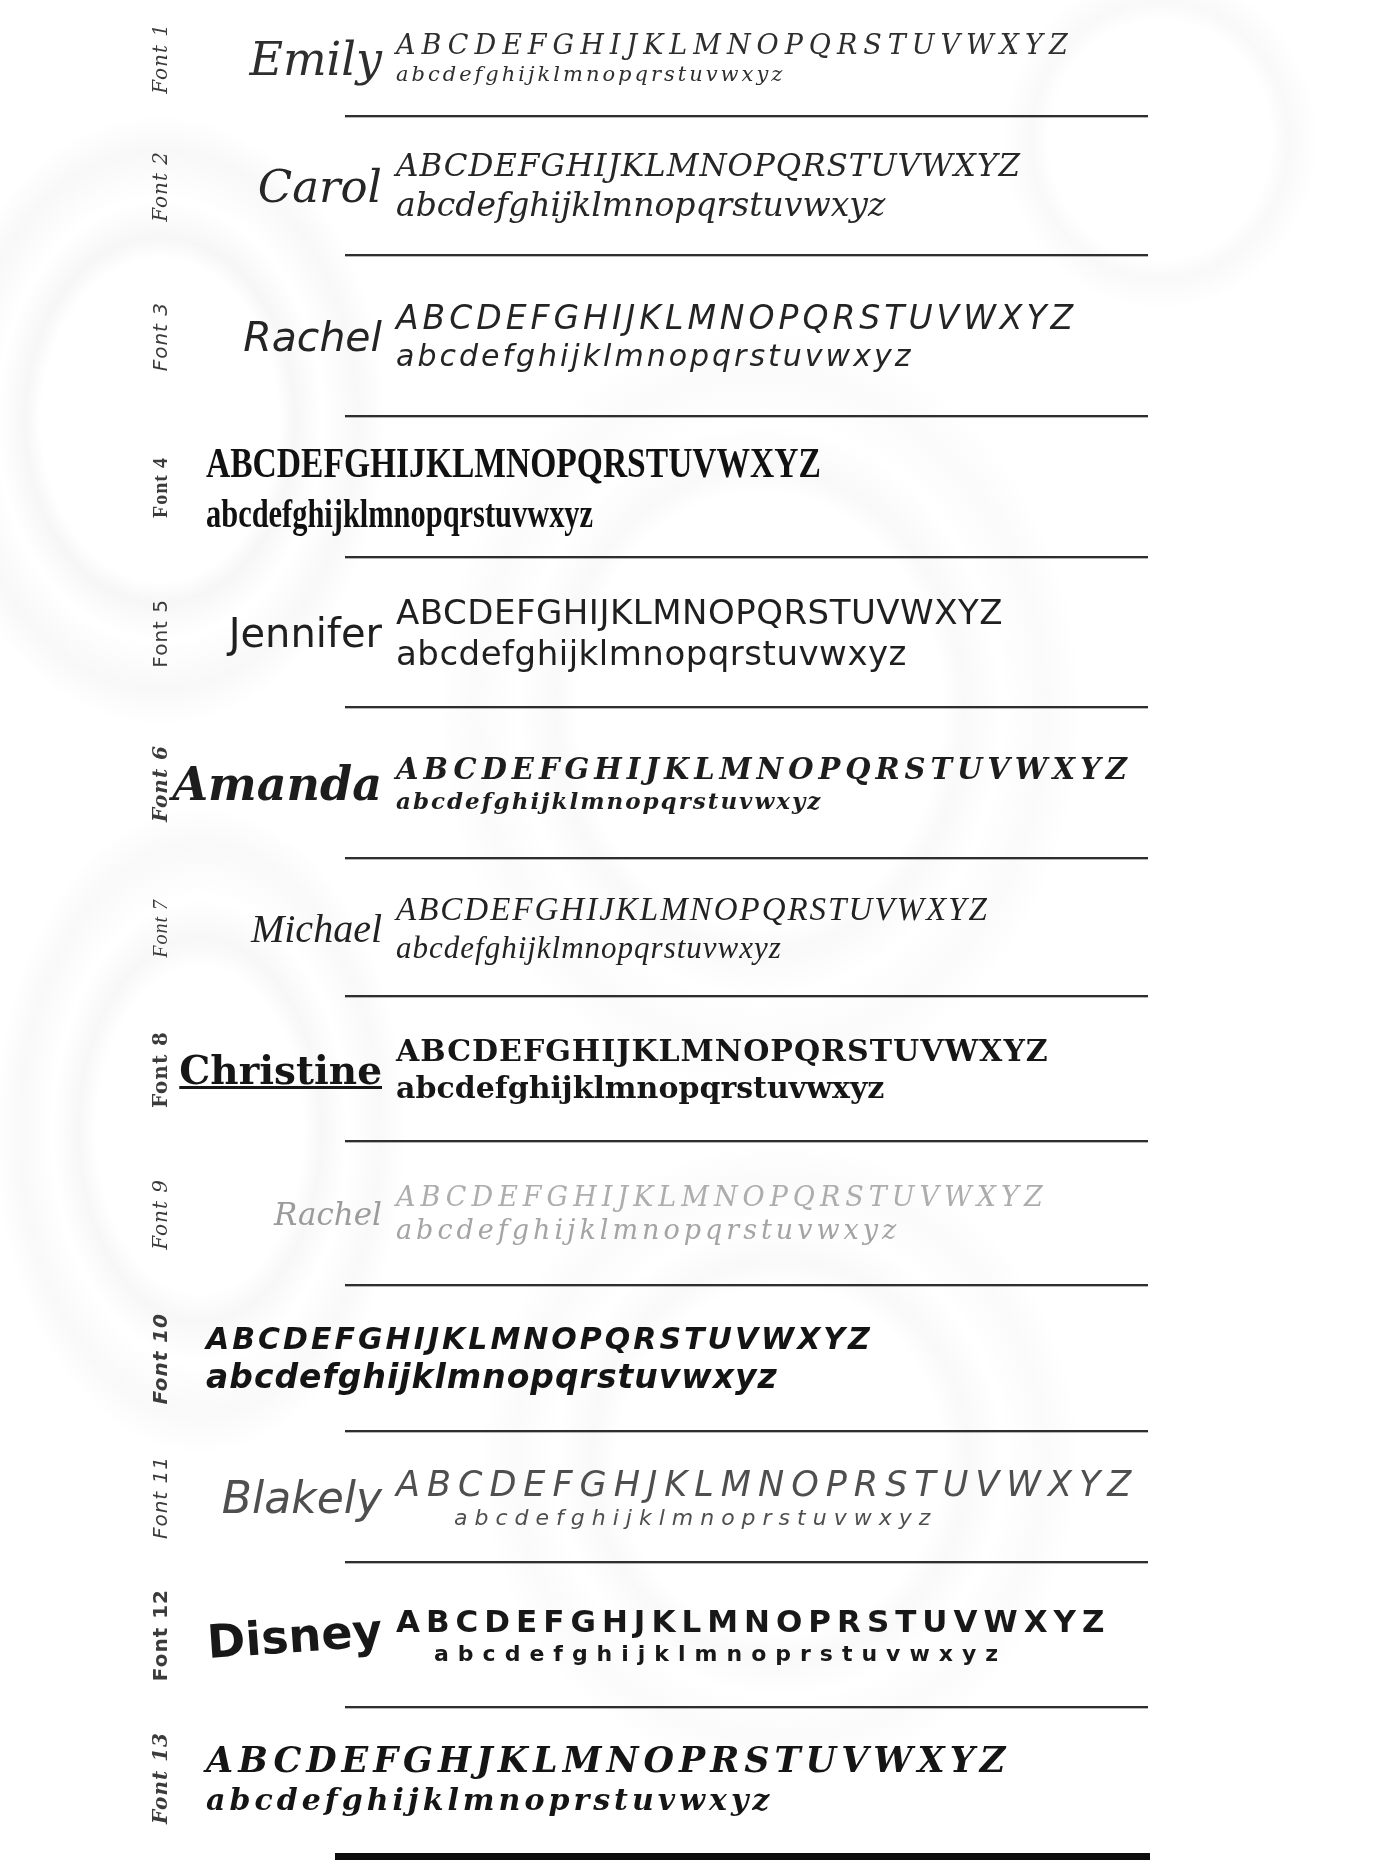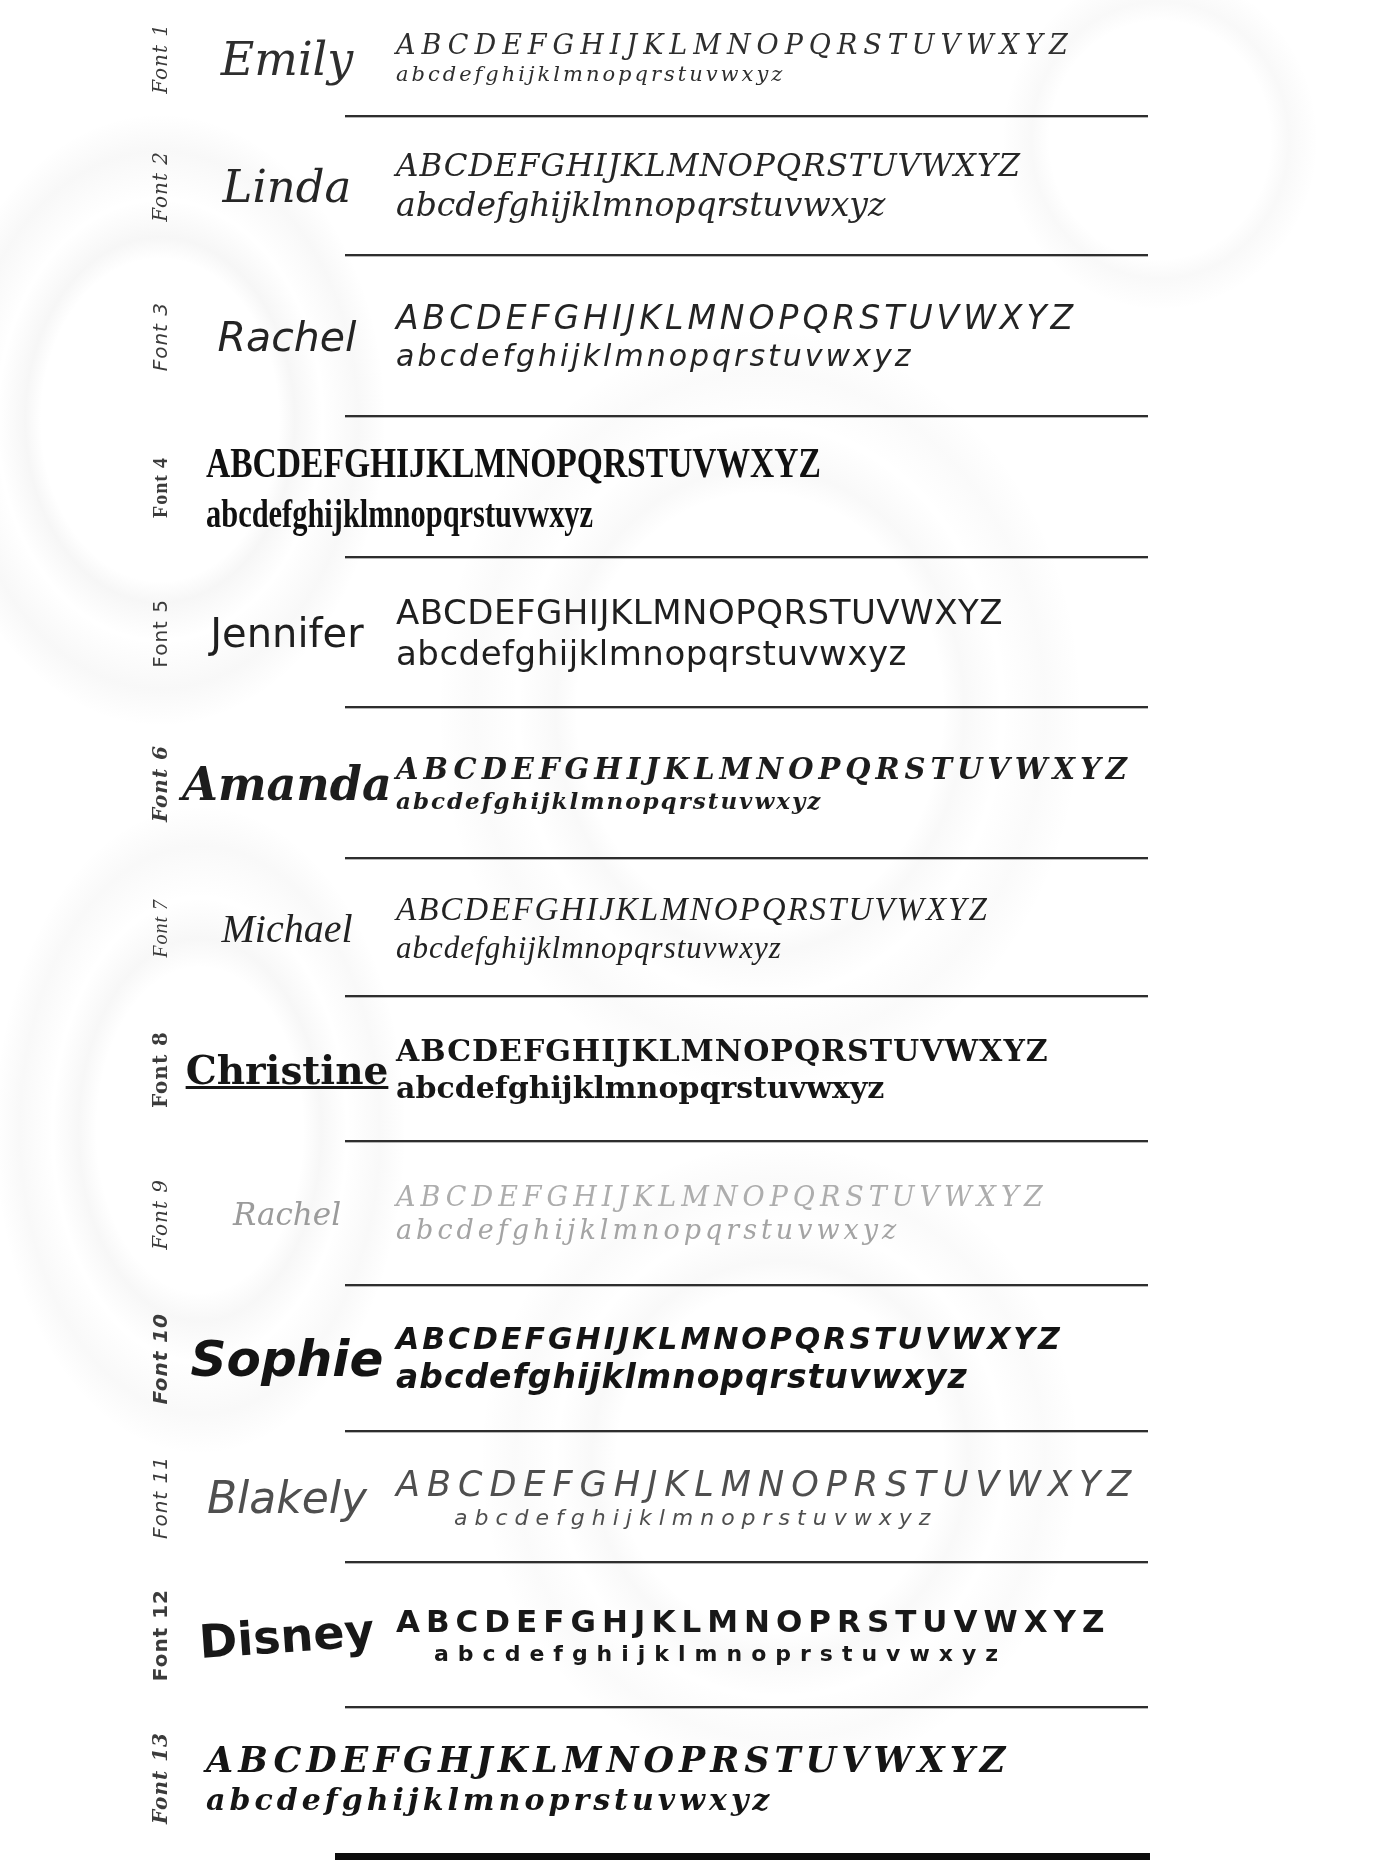--- a/index.html
+++ b/index.html
@@ -44,21 +44,21 @@
   .row:nth-of-type(13) { height:141px; }
 
   .sep { position:absolute; left:345px; right:252px; bottom:0; height:2px;
          background:#2e2e2e; box-shadow:0 1px 0 rgba(46,46,46,0.35); }
   .row:nth-of-type(13) .sep { display:none; }
 
   .label-col { width:64px; flex:none; display:flex; align-items:center; justify-content:center; }
   .flabel { writing-mode:vertical-rl; transform:rotate(180deg);
             font-size:20px; color:#3b3b3b; letter-spacing:1px; white-space:nowrap; }
 
-  .name-col { width:190px; flex:none; display:flex; align-items:center; justify-content:center; }
+  .name-col { width:190px; flex:none; display:flex; align-items:center; justify-content:flex-end; }
   .fname { white-space:nowrap; }
 
   .alpha-col { flex:1; padding-left:14px; min-width:0; }
   .ab-upper, .ab-lower { white-space:nowrap; line-height:1.22; }
 
   
   .f1 { font-family:"DejaVu Serif", serif; font-style:italic; color:#2e2e2e; }
   .f1 .fname    { font-size:46px; }
   .f1 .ab-upper { font-size:27px; letter-spacing:6px; }
   .f1 .ab-lower { font-size:21px; letter-spacing:3px; }
@@ -159,21 +159,21 @@
       <div class="ab-lower">abcdefghijklmnopqrstuvwxyz</div>
     </div>
     <div class="sep"></div>
   </div>
 
   <div class="row f2">
     <div class="label-col">
       <div class="flabel">Font 2</div>
     </div>
     <div class="name-col">
-      <div class="fname">Linda</div>
+      <div class="fname">Carol</div>
     </div>
     <div class="alpha-col">
       <div class="ab-upper">ABCDEFGHIJKLMNOPQRSTUVWXYZ</div>
       <div class="ab-lower">abcdefghijklmnopqrstuvwxyz</div>
     </div>
     <div class="sep"></div>
   </div>
 
   <div class="row f3">
     <div class="label-col">
@@ -266,23 +266,20 @@
     <div class="alpha-col">
       <div class="ab-upper">ABCDEFGHIJKLMNOPQRSTUVWXYZ</div>
       <div class="ab-lower">abcdefghijklmnopqrstuvwxyz</div>
     </div>
     <div class="sep"></div>
   </div>
 
   <div class="row f10">
     <div class="label-col">
       <div class="flabel">Font 10</div>
-    </div>
-    <div class="name-col">
-      <div class="fname">Sophie</div>
     </div>
     <div class="alpha-col">
       <div class="ab-upper">ABCDEFGHIJKLMNOPQRSTUVWXYZ</div>
       <div class="ab-lower">abcdefghijklmnopqrstuvwxyz</div>
     </div>
     <div class="sep"></div>
   </div>
 
   <div class="row f11">
     <div class="label-col">

